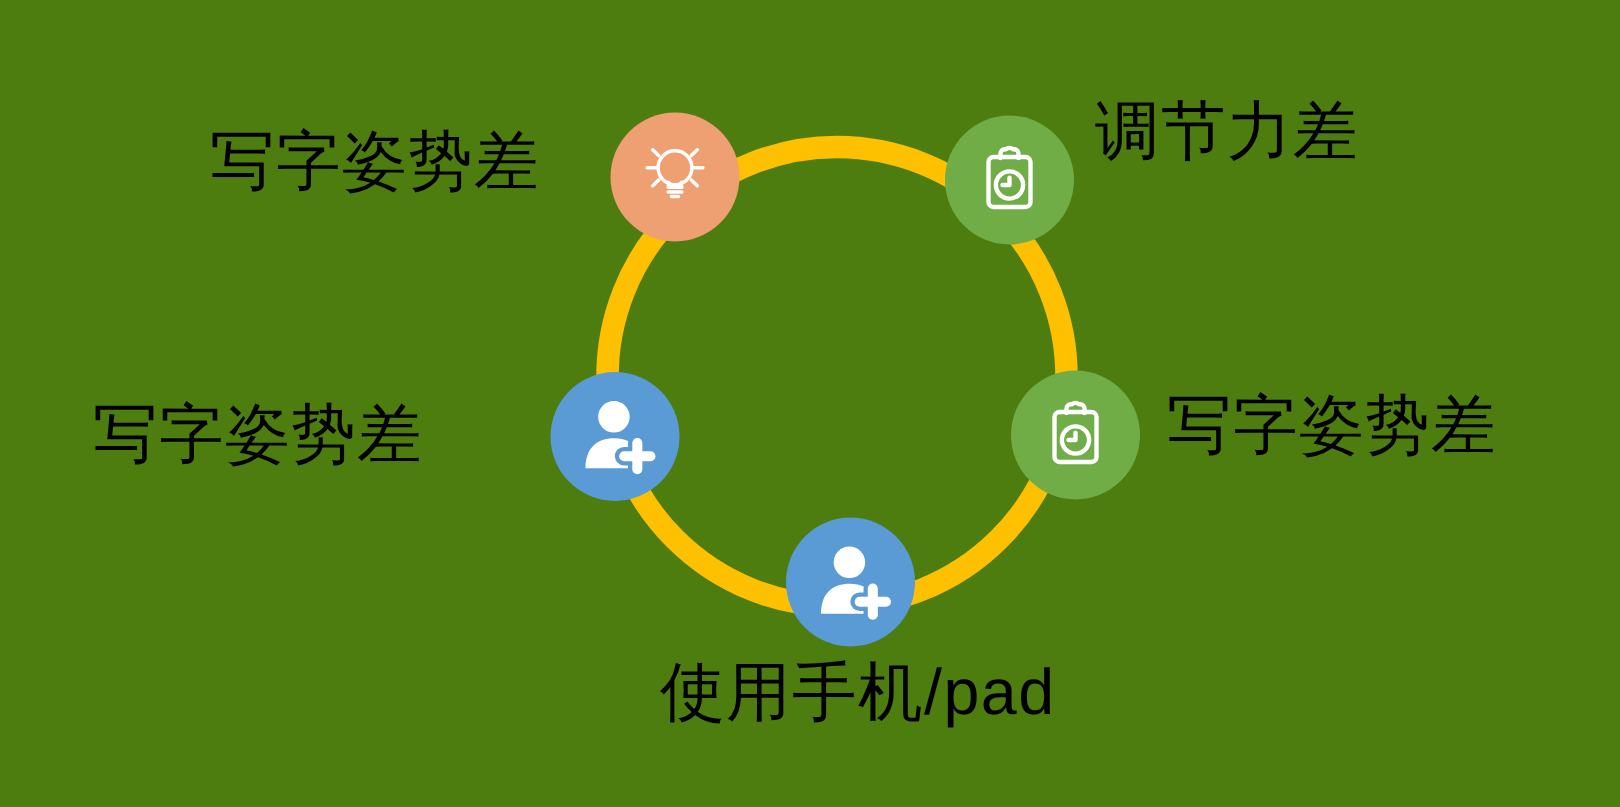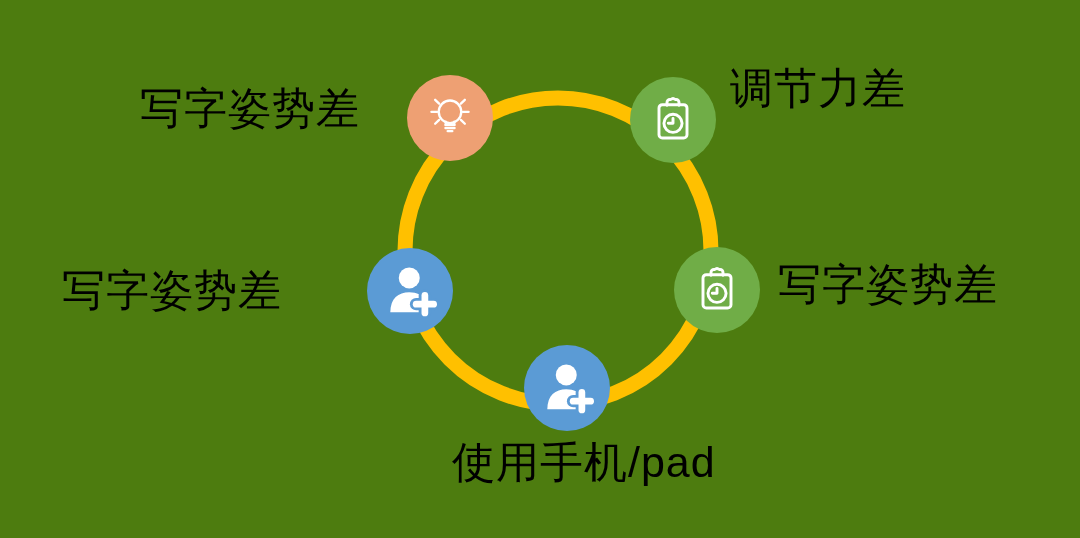--- a/index.html
+++ b/index.html
@@ -44,21 +44,21 @@
     font-size: 43px;
     line-height: 1.05;
     letter-spacing: 1px;
     color: #000000;
     white-space: nowrap;
   }
   .label-writing   { left: 140px; top: 86px;  }
   .label-accomm    { left: 730px; top: 66px;  }
   .label-glasses   { left: 778px; top: 262px; }
   .label-reading   { left: 62px;  top: 268px; }
-  .label-phone     { left: 452px; top: 440px; }
+  .label-phone     { left: 440px; top: 440px; }
 
   .icon-bulb      { width: 66px; height: 66px; }
   .icon-clipboard { width: 64px; height: 64px; }
   .icon-person    { width: 70px; height: 70px; }
 </style>
 </head>
 <body>
 
 <div class="canvas">
 

